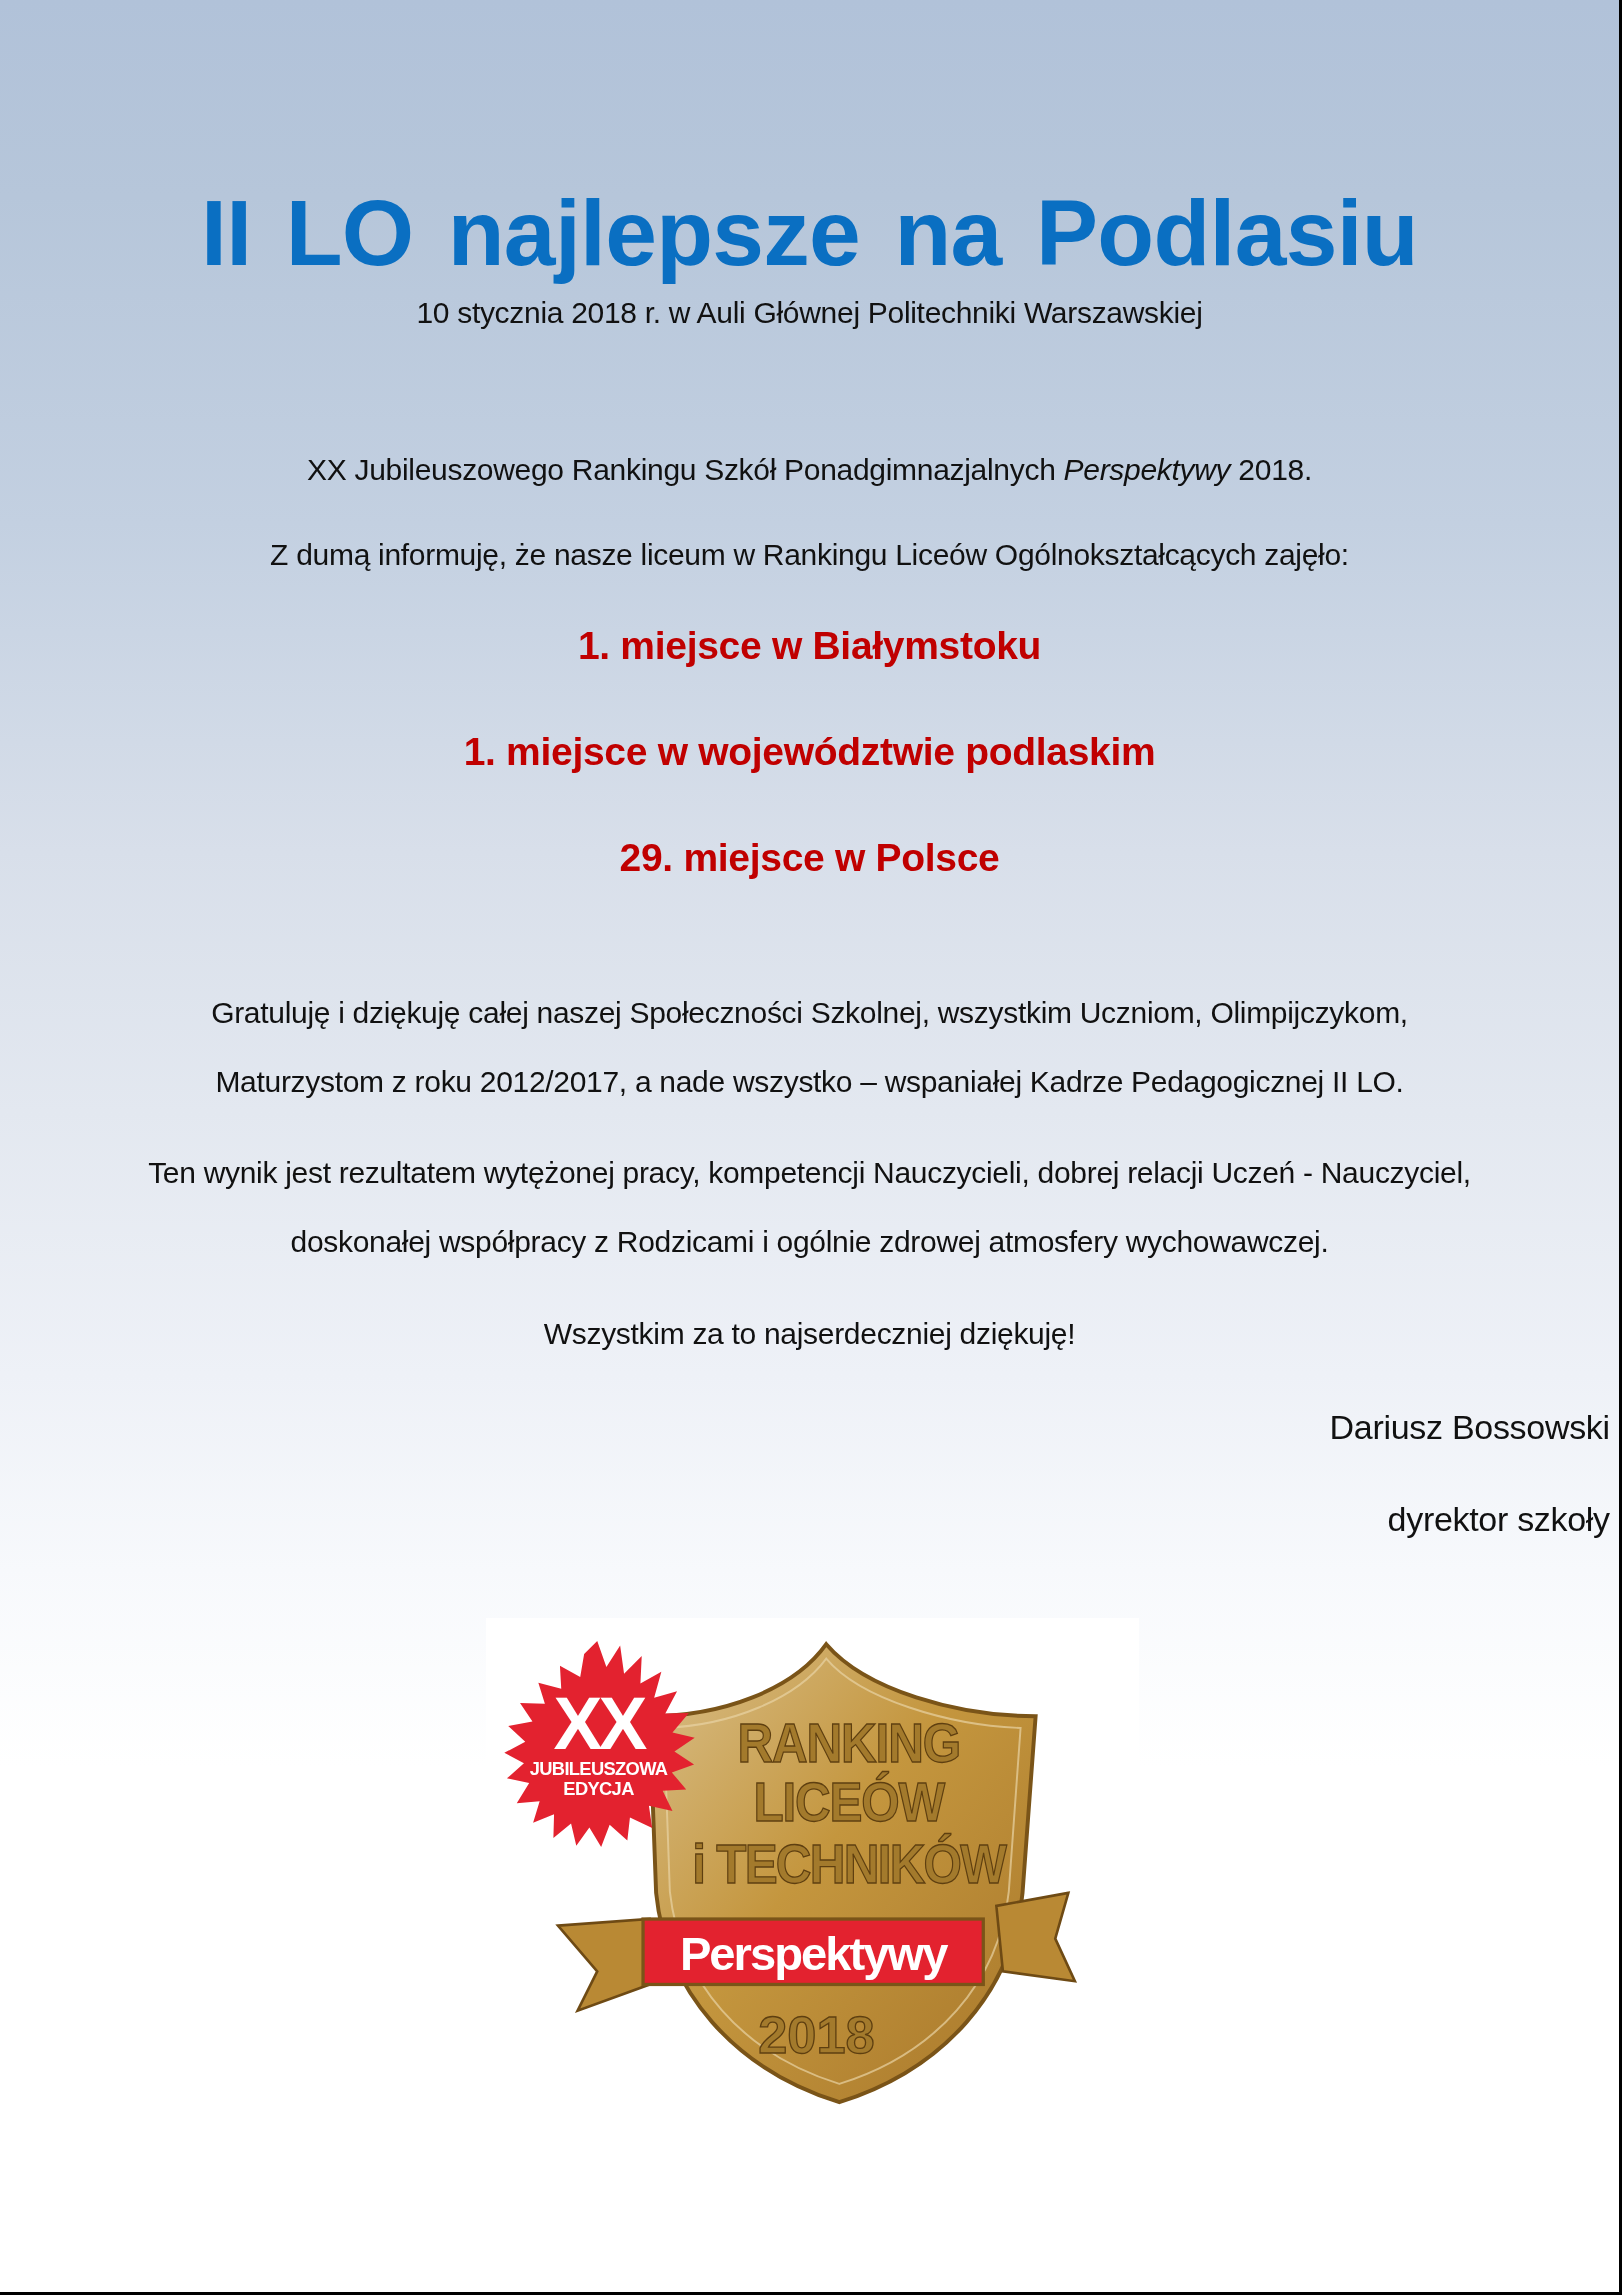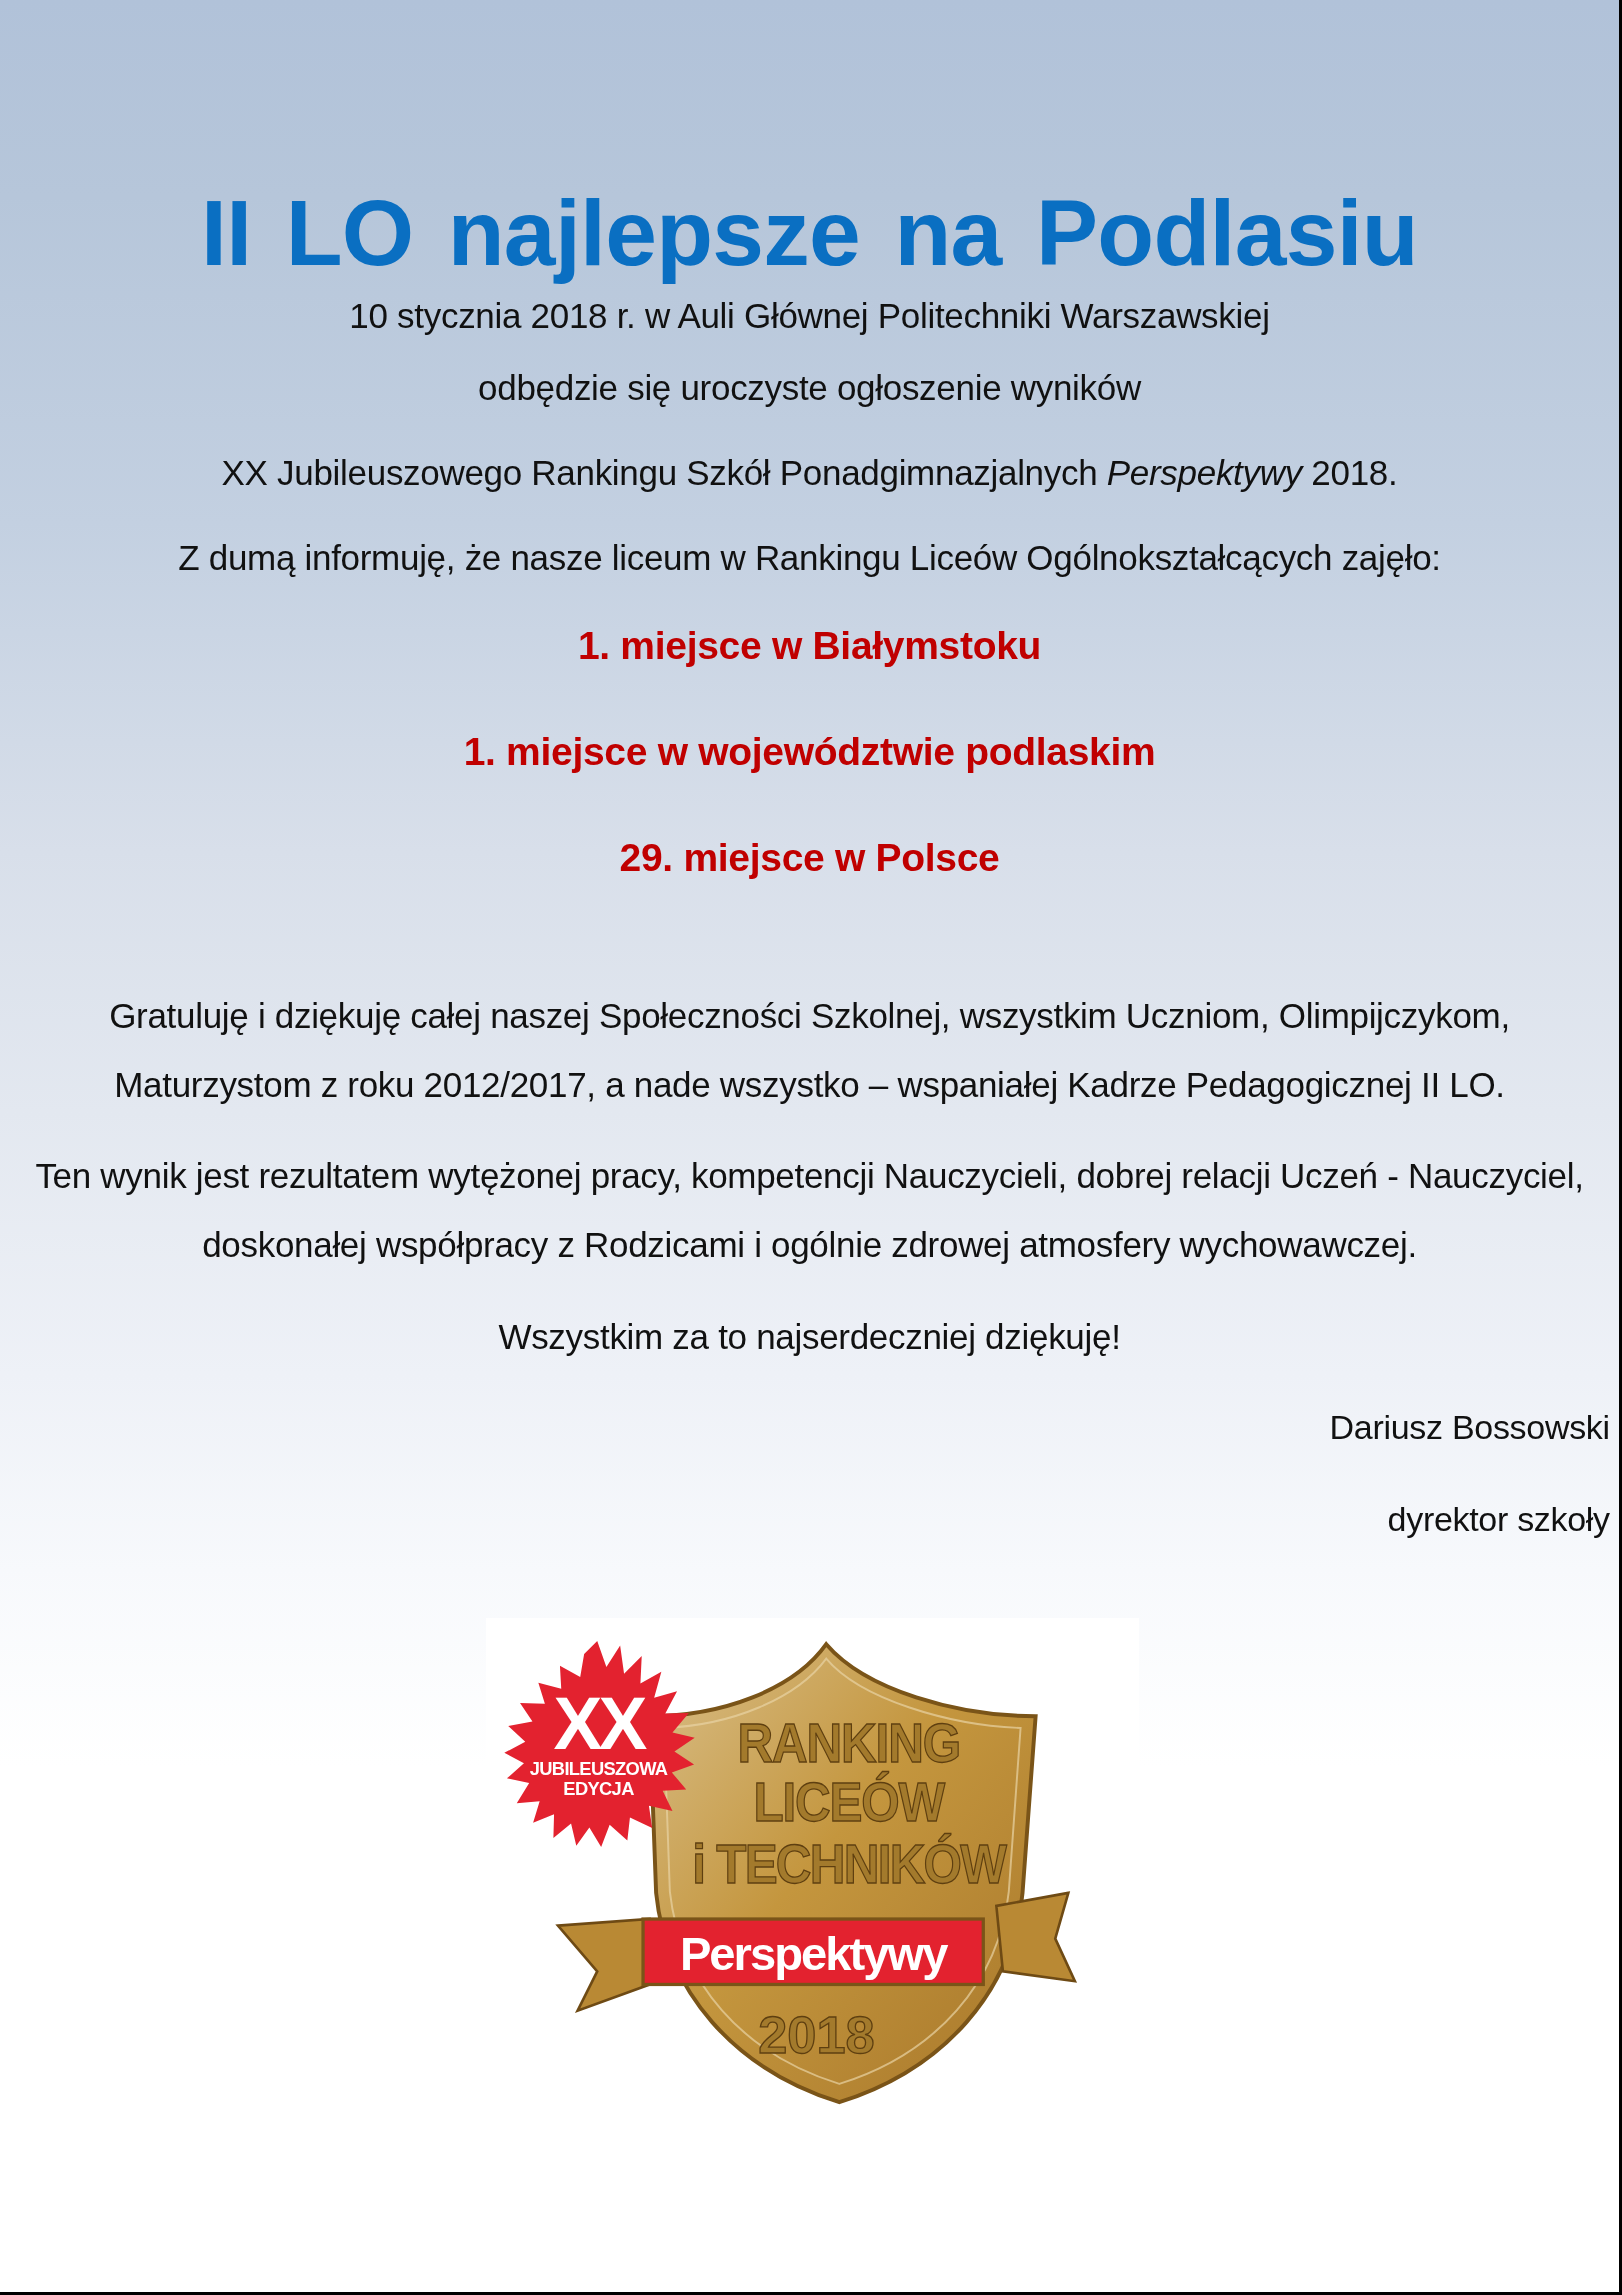--- a/index.html
+++ b/index.html
@@ -16,21 +16,21 @@
       #e3e8f0 1112px, #eef1f7 1374px, #f7f9fc 1570px, #ffffff 1767px, #ffffff 2295px);
   }
   .line {
     position: absolute; left: 0; width: 1619px; text-align: center;
     color: #111; white-space: nowrap; line-height: 1;
   }
   .title {
     top: 151px; font-size: 93px; font-weight: bold; color: #0a6fc2;
     letter-spacing: -0.7px; word-spacing: 9.2px; margin-top: 36px;
   }
-  .body-text { font-size: 35px; letter-spacing: -0.3px; }
+  .body-text { font-size: 30px; letter-spacing: -0.3px; }
   .bold { font-weight: normal; }
   .italic { font-style: italic; }
   .rank { font-size: 39px; font-weight: bold; color: #c00000; letter-spacing: -0.3px; }
   .sig {
     position: absolute; right: 9.2px; font-size: 34px; color: #111;
     white-space: nowrap; line-height: 1; letter-spacing: -0.3px; margin-left: 16px;
   }
   .badge-box {
     position: absolute; left: 486px; top: 1618px; width: 653px; height: 517px;
     background: #ffffff;
@@ -38,21 +38,20 @@
   .badge-box svg { position: absolute; left: 0; top: 0; }
 </style>
 </head>
 <body>
 
 <div class="page">
 
   <div class="line title">II  LO  najlepsze na Podlasiu</div>
 
   <div class="line body-text" style="top:298px">10 stycznia 2018 r. w Auli Głównej Politechniki Warszawskiej</div>
-  <div class="line body-text" style="top:370px">odbędzie się uroczyste ogłoszenie wyników</div>
   <div class="line body-text" style="top:455px">
     <span class="bold">XX Jubileuszowego Rankingu Szkół Ponadgimnazjalnych </span><span class="bold italic">Perspektywy</span><span class="bold"> 2018</span><span>.</span>
   </div>
   <div class="line body-text" style="top:540px">Z dumą informuję, że nasze liceum w Rankingu Liceów Ogólnokształcących zajęło:</div>
 
   <div class="line rank" style="top:626px">1. miejsce w Białymstoku</div>
   <div class="line rank" style="top:732px">1. miejsce w województwie podlaskim</div>
   <div class="line rank" style="top:838px">29. miejsce w Polsce</div>
 
   <div class="line body-text" style="top:998px">Gratuluję i dziękuję całej naszej Społeczności Szkolnej, wszystkim Uczniom, Olimpijczykom,</div>

